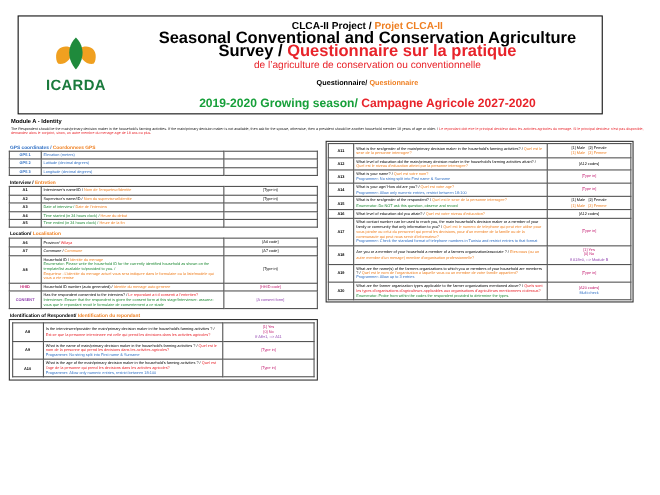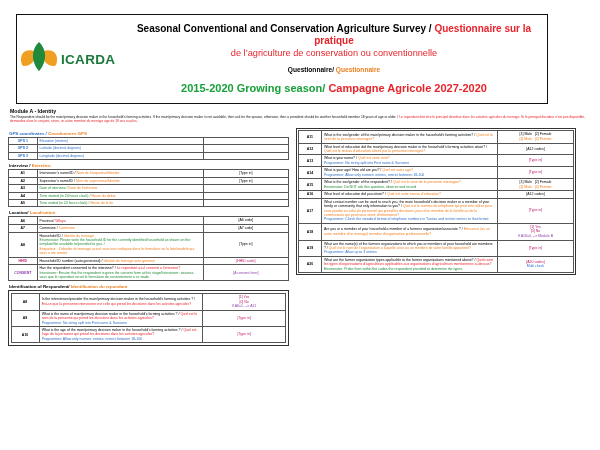--- a/index.html
+++ b/index.html
@@ -7,27 +7,27 @@
     width:600px;height:450px;overflow:hidden;background:#ffffff;
     font-family:"Liberation Sans", sans-serif;color:#000;
   }
   .page{position:relative;width:600px;height:450px;box-sizing:border-box;padding:6px 8px 0 8px;}
 
   
   .header{
     border:1.6px solid #111;display:flex;align-items:center;
     height:90px;box-sizing:border-box;margin:8px 44px 4px 8px;
   }
-  .logo-cell{width:104px;flex:0 0 104px;display:flex;
+  .logo-cell{width:104px;flex:0 0 104px;display:flex;flex-direction:column;
     align-items:center;justify-content:flex-start;}
   .logo-mark{width:44px;height:36px;position:relative;}
   .logo-word{font-size:13.5px;font-weight:bold;color:#1a7a3c;letter-spacing:.3px;margin-top:1px;}
   .title-cell{flex:1;text-align:center;padding:2px 6px;}
   .t-line1{font-size:9.2px;font-weight:bold;line-height:12px;}
-  .t-line2{font-size:10px;font-weight:bold;line-height:12px;}
+  .t-line2{font-size:15px;font-weight:bold;line-height:12px;}
   .t-line3{font-size:9.2px;font-weight:normal;line-height:12px;color:#e8232a;}
   .t-q{font-size:6.6px;font-weight:bold;margin-top:6px;line-height:10px;}
   .t-season{font-size:11px;font-weight:bold;margin-top:7px;line-height:13px;}
   .en{color:#000;} .fr-or{color:#ef8023;} .fr-rd{color:#e8232a;} .gr{color:#17a03a;}
 
   
   .module-title{font-size:5.2px;font-weight:bold;margin:3px 0 1px 2px;}
   .module-note{font-size:3.3px;line-height:4.4px;margin:0 2px 4px 2px;color:#111;}
   .module-note .fr-rd{color:#e8232a;}
 
@@ -65,31 +65,35 @@
       <div class="logo-mark">
         <svg viewBox="0 0 44 36" width="44" height="36">
           <path d="M4 18 C4 10, 12 7, 19 11 C19 20, 13 26, 6 25 C4 23, 4 20, 4 18 Z" fill="#f0a020"></path>
           <path d="M40 18 C40 10, 32 7, 25 11 C25 20, 31 26, 38 25 C40 23, 40 20, 40 18 Z" fill="#f0a020"></path>
           <path d="M22 1 C28 7, 30 15, 26 24 C24 28, 22 30, 22 30 C22 30, 20 28, 18 24 C14 15, 16 7, 22 1 Z" fill="#1f8a3c"></path>
         </svg>
       </div>
       <div class="logo-word">ICARDA</div>
     </div>
     <div class="title-cell">
+      <div class="t-line1">
+        <span class="en">CLCA-II Project /</span>
+        <span class="fr-or">Projet CLCA-II</span>
+      </div>
       <div class="t-line2">
         <span class="en">Seasonal Conventional and Conservation Agriculture Survey /</span>
         <span class="fr-rd">Questionnaire sur la pratique</span>
       </div>
       <div class="t-line3">de l’agriculture de conservation ou conventionnelle</div>
       <div class="t-q">
         <span class="en">Questionnaire/</span>
         <span class="fr-or">Questionnaire</span>
       </div>
       <div class="t-season">
-        <span class="gr">2015-2020  Growing season/</span>
+        <span class="gr">2019-2020  Growing season/</span>
         <span class="fr-rd">Campagne Agricole 2027-2020</span>
       </div>
     </div>
   </div>
 
   <div class="module-title">Module A - Identity</div>
   <div class="module-note">
     <span>The Respondent should be the main/primary decision maker in the household’s farming activities. If the main/primary decision maker is not available, then ask for the spouse, otherwise, then a president should be another household member 18 years of age or older. /</span>
     <span class="fr-rd">Le repondant doit etre le principal decideur dans les activites agricoles du menage. Si le principal decideur n’est pas disponible, demandez alors le conjoint, sinon, un autre membre du menage age de 18 ans ou plus.</span>
   </div>

